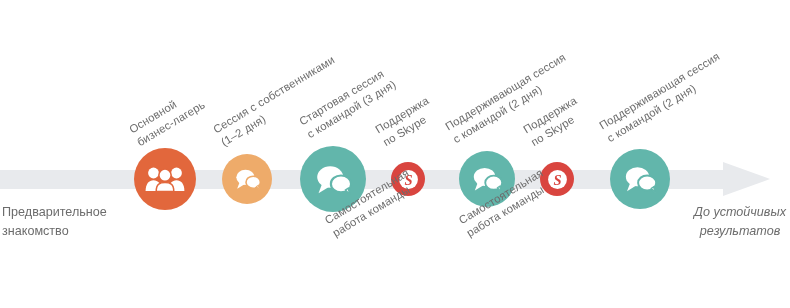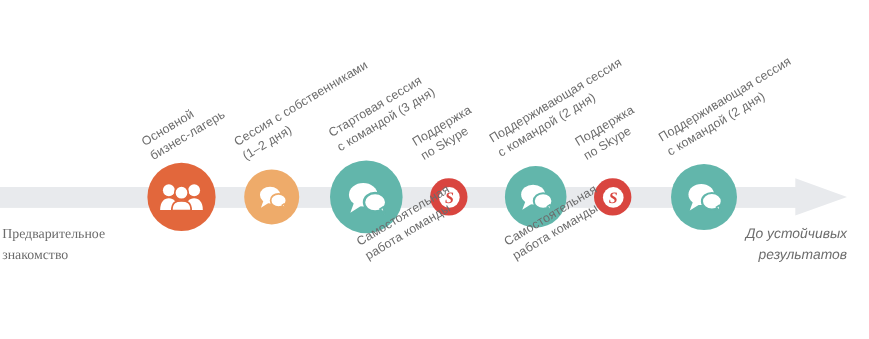--- a/index.html
+++ b/index.html
@@ -183,18 +183,18 @@
   <div class="rot-label top" id="l6" style="left: 536px; top: 150px; transform: translateY(-100%) rotate(-31deg); transform-origin: left bottom;">Поддержка
 по Skype</div>
   <div class="rot-label top" id="l7" style="left: 612px; top: 146px; transform: translateY(-100%) rotate(-31deg); transform-origin: left bottom;">Поддерживающая сессия
 с командой (2 дня)</div>
 
   <div class="rot-label bottom" id="b1" style="left: 322px; top: 215px; transform: rotate(-31deg); transform-origin: left top;">Самостоятельная
 работа команды</div>
   <div class="rot-label bottom" id="b2" style="left: 456px; top: 215px; transform: rotate(-31deg); transform-origin: left top;">Самостоятельная
 работа команды</div>
 
-  <div class="endcap" id="cap-left" style="left: 2px; top: 203px; font-family: Liberation Serif, serif;">Предварительное
+  <div class="endcap" id="cap-left" style="left: 2px; top: 203px;">Предварительное
 знакомство</div>
-  <div class="endcap right" id="cap-right" style="right: 20px; top: 203px;">До устойчивых
+  <div class="endcap right" id="cap-right" style="right: 4px; top: 203px; text-align: center;">До устойчивых
 результатов</div>
 
 </div>
 
 </body></html>

